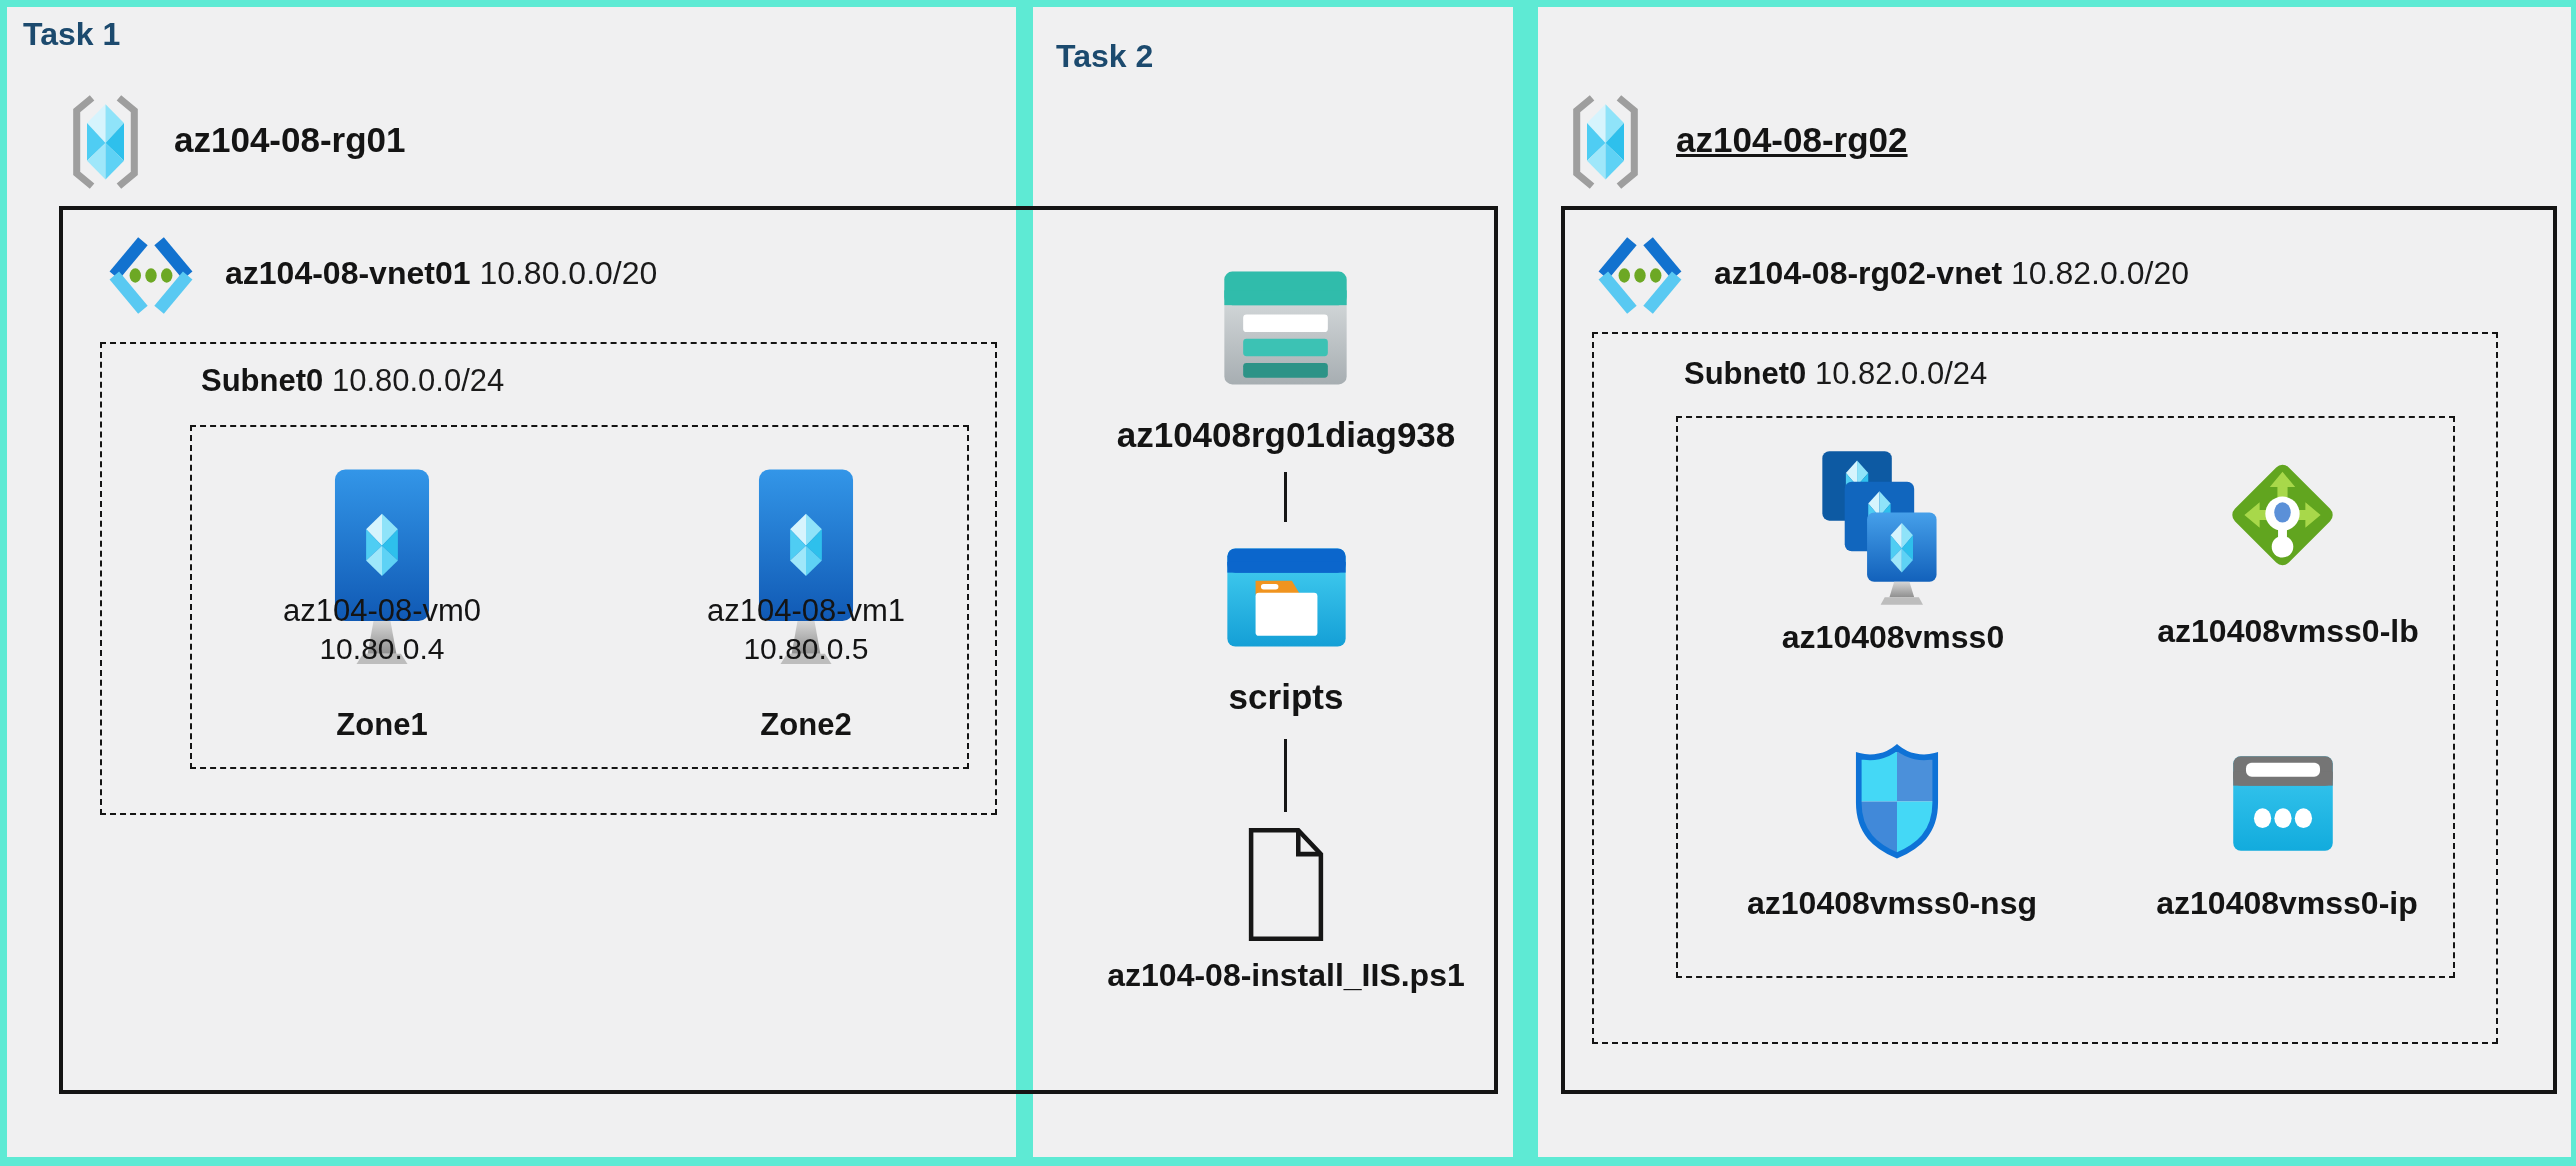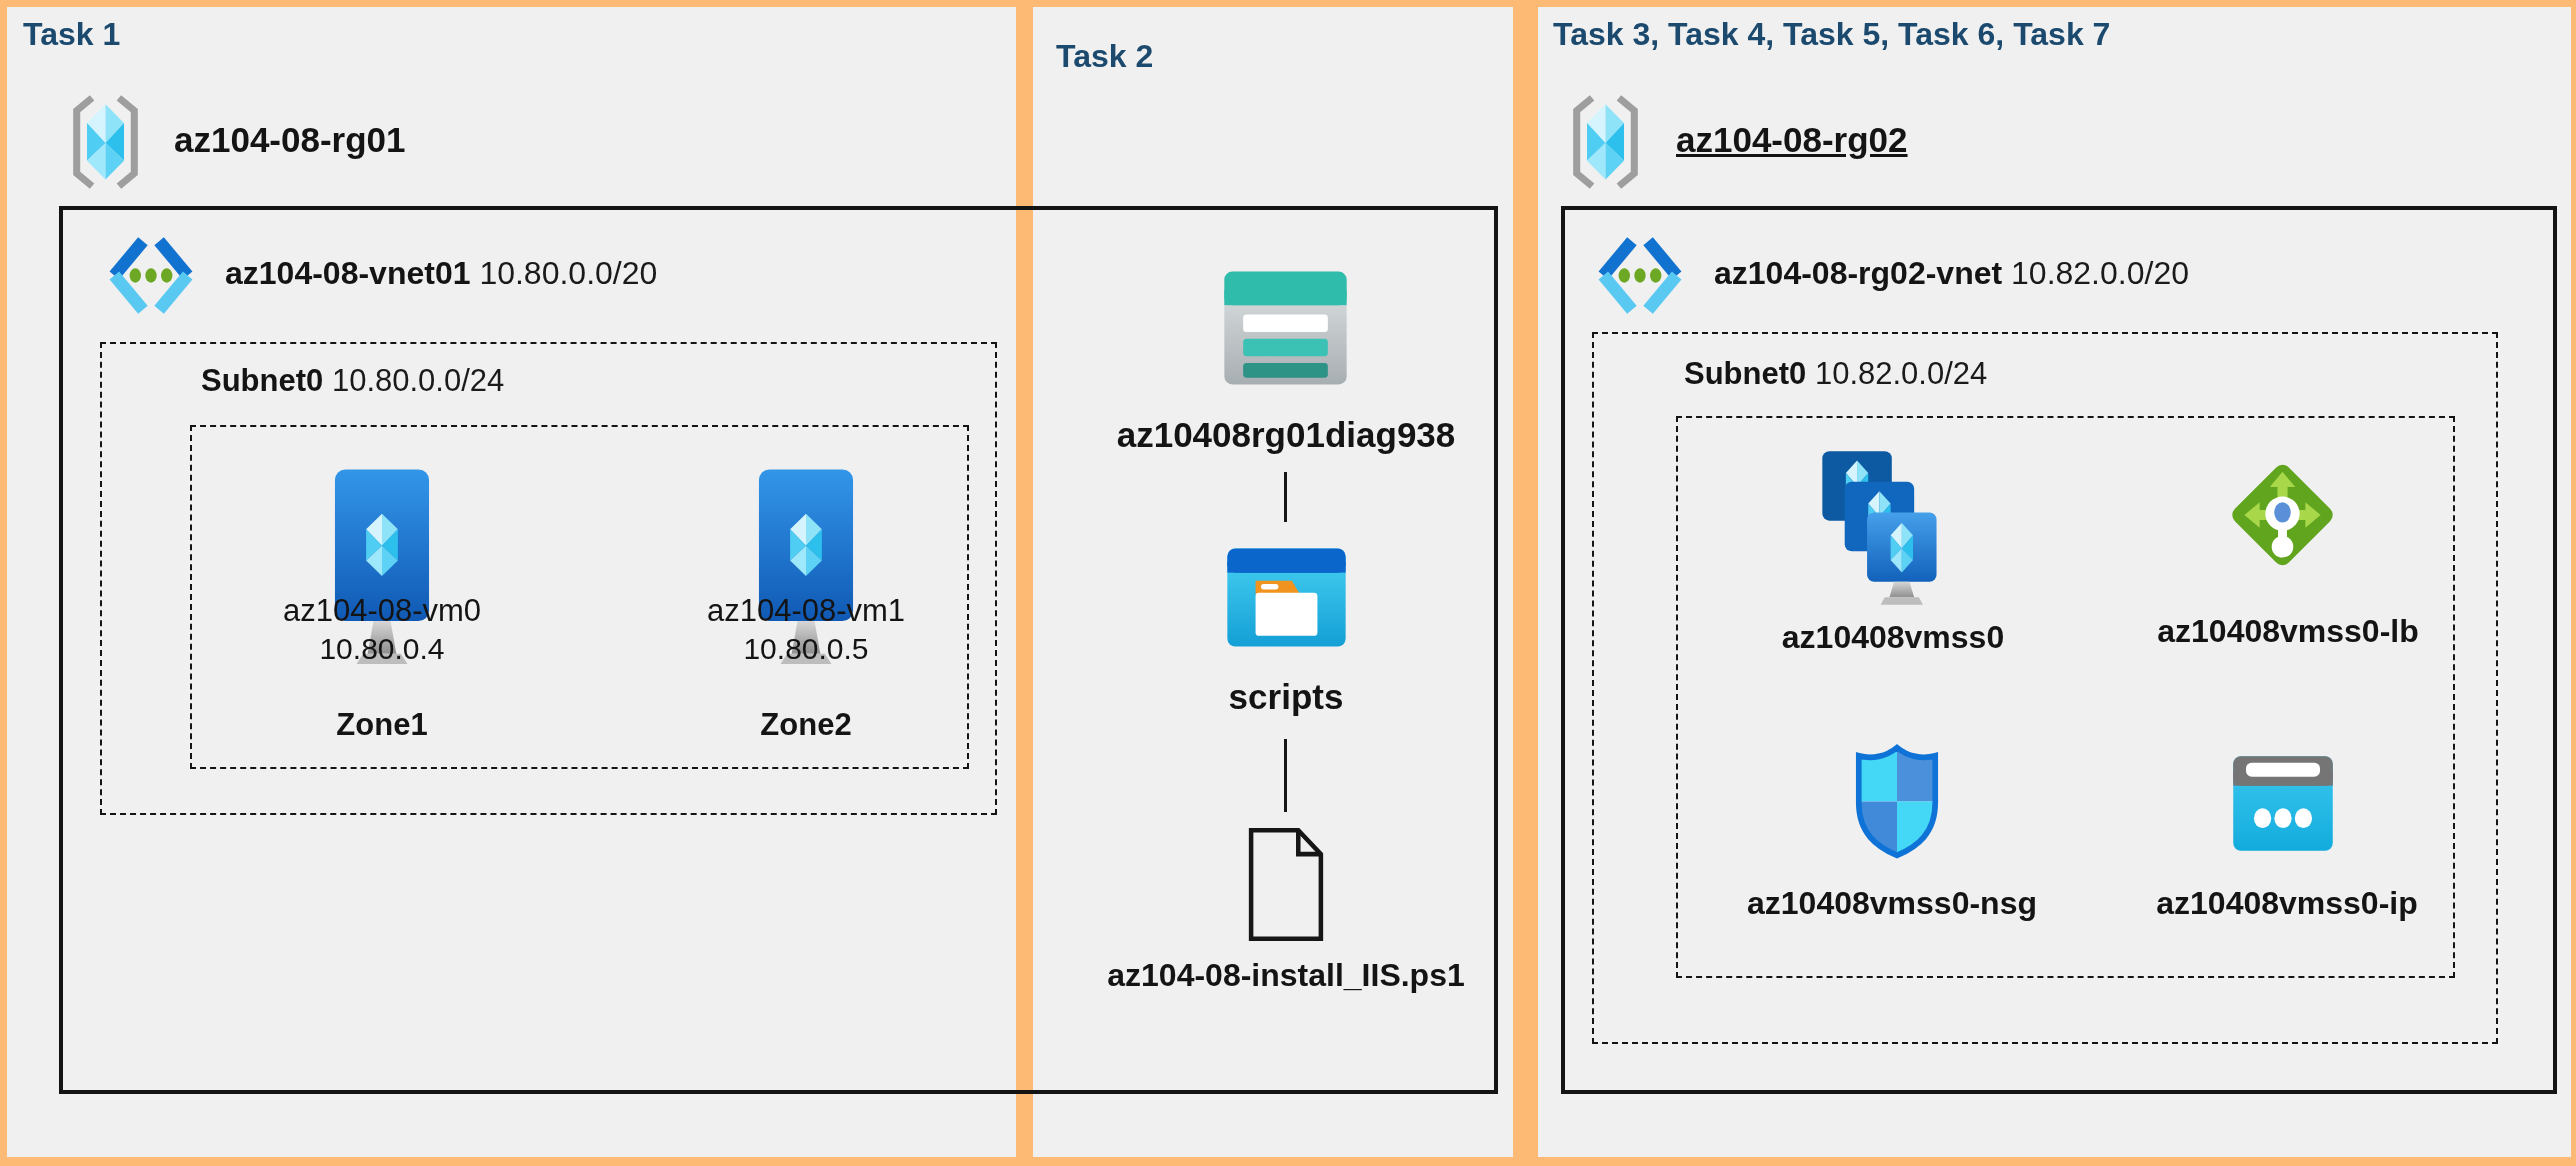--- a/index.html
+++ b/index.html
@@ -1,16 +1,16 @@
 <!DOCTYPE html>
 <html style="font-size:10.8px"><head>
 <meta charset="utf-8">
 <style>
   html,body{margin:0;padding:0;background:#ffffff;}
-  #canvas{position:relative;width:2576px;height:1166px;background:#fdba74;
+  #canvas{position:relative;width:2576px;height:1166px;background:#5eead4;
           font-family:"Liberation Sans",sans-serif;color:#141414;overflow:hidden;}
   .panel{position:absolute;background:#f0f0f1;}
   .task-title{position:absolute;font-size:32px;font-weight:700;color:#1c4a6e;white-space:nowrap;}
   .rg-label{position:absolute;font-size:35px;font-weight:700;white-space:nowrap;}
   .solid-box{position:absolute;border:4px solid #141414;}
   .dashed-box{position:absolute;border:2px dashed #141414;}
   .vnet-label{position:absolute;font-size:32px;white-space:nowrap;}
   .subnet-label{position:absolute;font-size:31px;white-space:nowrap;}
   .b{font-weight:700;}
   .n{font-weight:400;color:#1a1a1a;}
@@ -28,21 +28,20 @@
 <body>
 
 <div id="canvas">
 
   <div class="panel" style="left:6.7px;top:6.7px;width:1009px;height:1150px;"></div>
   <div class="panel" style="left:1033px;top:6.7px;width:480px;height:1150px;"></div>
   <div class="panel" style="left:1538px;top:6.7px;width:1033px;height:1150px;"></div>
 
   <div class="task-title" style="left:23px;top:16px;">Task 1</div>
   <div class="task-title" style="left:1056px;top:38px;">Task 2</div>
-  <div class="task-title" style="left:1553px;top:16px;">Task 3, Task 4, Task 5, Task 6, Task 7</div>
 
   <div class="icon" style="left:61px;top:94px;width:89px;height:96px;">
     <svg viewBox="0 0 130 150">
       <polyline points="44,6 20,26 20,124 44,144" fill="none" stroke="#9e9e9e" stroke-width="11"></polyline>
       <polyline points="86,6 110,26 110,124 86,144" fill="none" stroke="#9e9e9e" stroke-width="11"></polyline>
       <g transform="translate(27,16) scale(0.76 0.84)">
         <polygon points="50,0 12,35 50,72" fill="#d6f4fd"></polygon>
           <polygon points="50,0 88,35 50,72" fill="#8fe3f9"></polygon>
         <polygon points="12,35 12,105 50,72" fill="#4fcdf3"></polygon>
           <polygon points="88,35 88,105 50,72" fill="#2ec0ec"></polygon>

